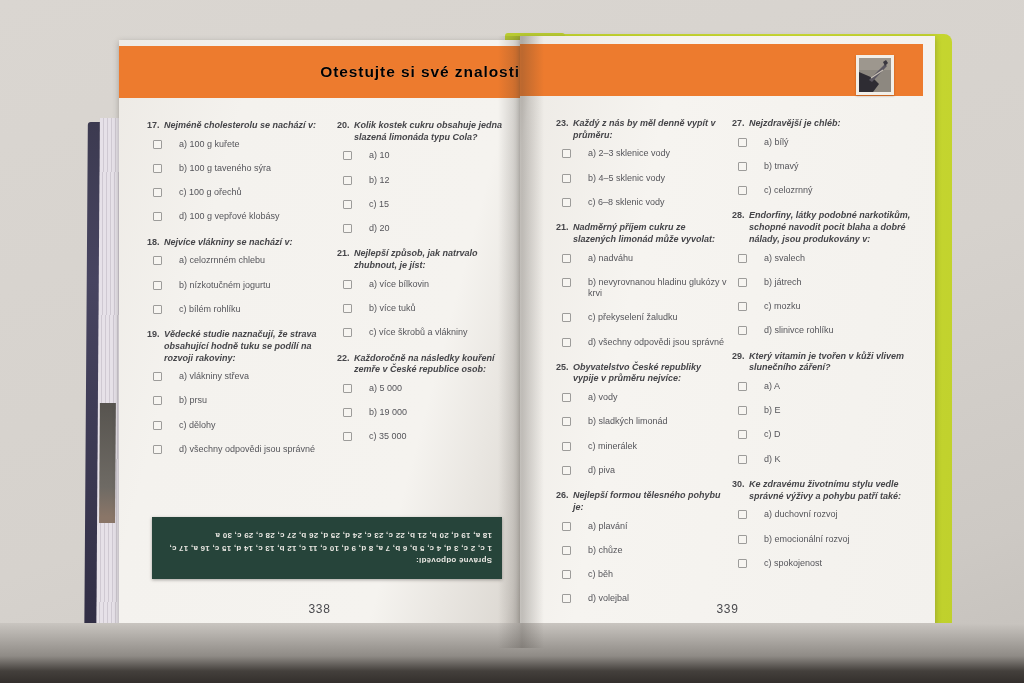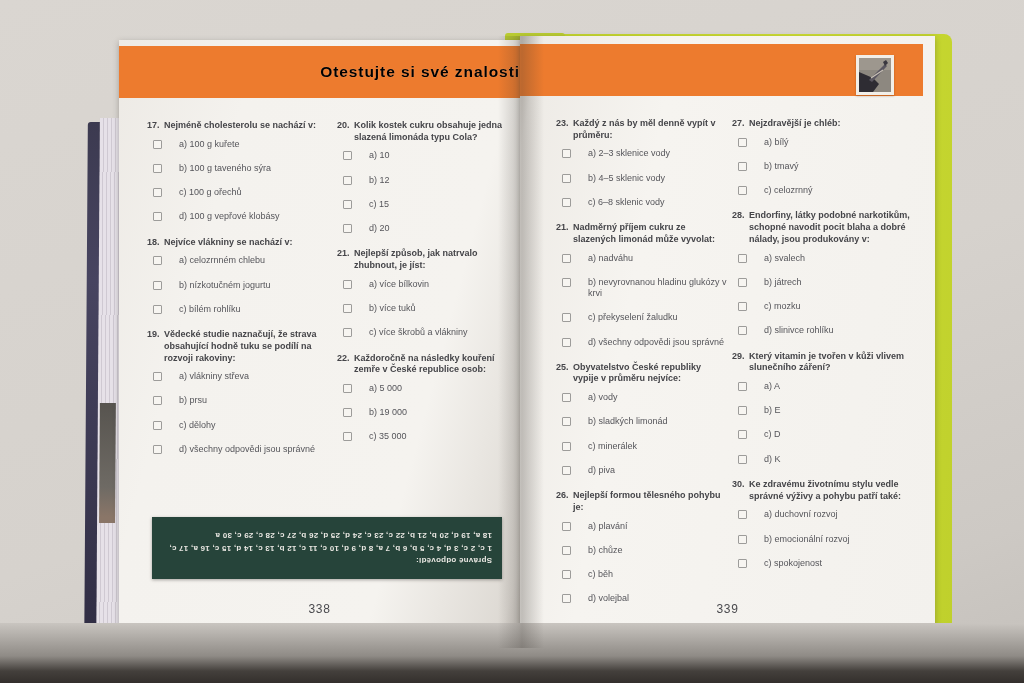--- a/index.html
+++ b/index.html
@@ -86,21 +86,21 @@
   
   .qcol{position:absolute;}
   .page.left  .qcol.c1{left:28px; top:80px;width:186px;}
   .page.left  .qcol.c2{left:218px;top:80px;width:172px;}
   .page.right .qcol.c1{left:36px; top:82px;width:172px;}
   .page.right .qcol.c2{left:212px;top:82px;width:186px;}
 
   .question{margin-bottom:14px;}
   .q-head{display:flex;margin-bottom:7px;color:#454549;font-weight:bold;font-size:9px;line-height:1.3;}
   .q-num{flex:0 0 17px;}
-  .q-text{flex:1;}
+  .q-text{flex:1;font-style:italic;}
   .option{display:flex;align-items:flex-start;margin-bottom:13px;padding-left:6px;}
   .checkbox{
     flex:0 0 auto;width:7px;height:7px;margin-top:1px;
     border:1px solid #9d9c9a;border-radius:1px;background:#f7f5f1;cursor:pointer;
   }
   .opt-text{margin-left:17px;color:#55555a;font-size:9px;line-height:1.25;}
 
   
   .answer-box{
     position:absolute;left:33px;top:477px;width:350px;height:62px;

